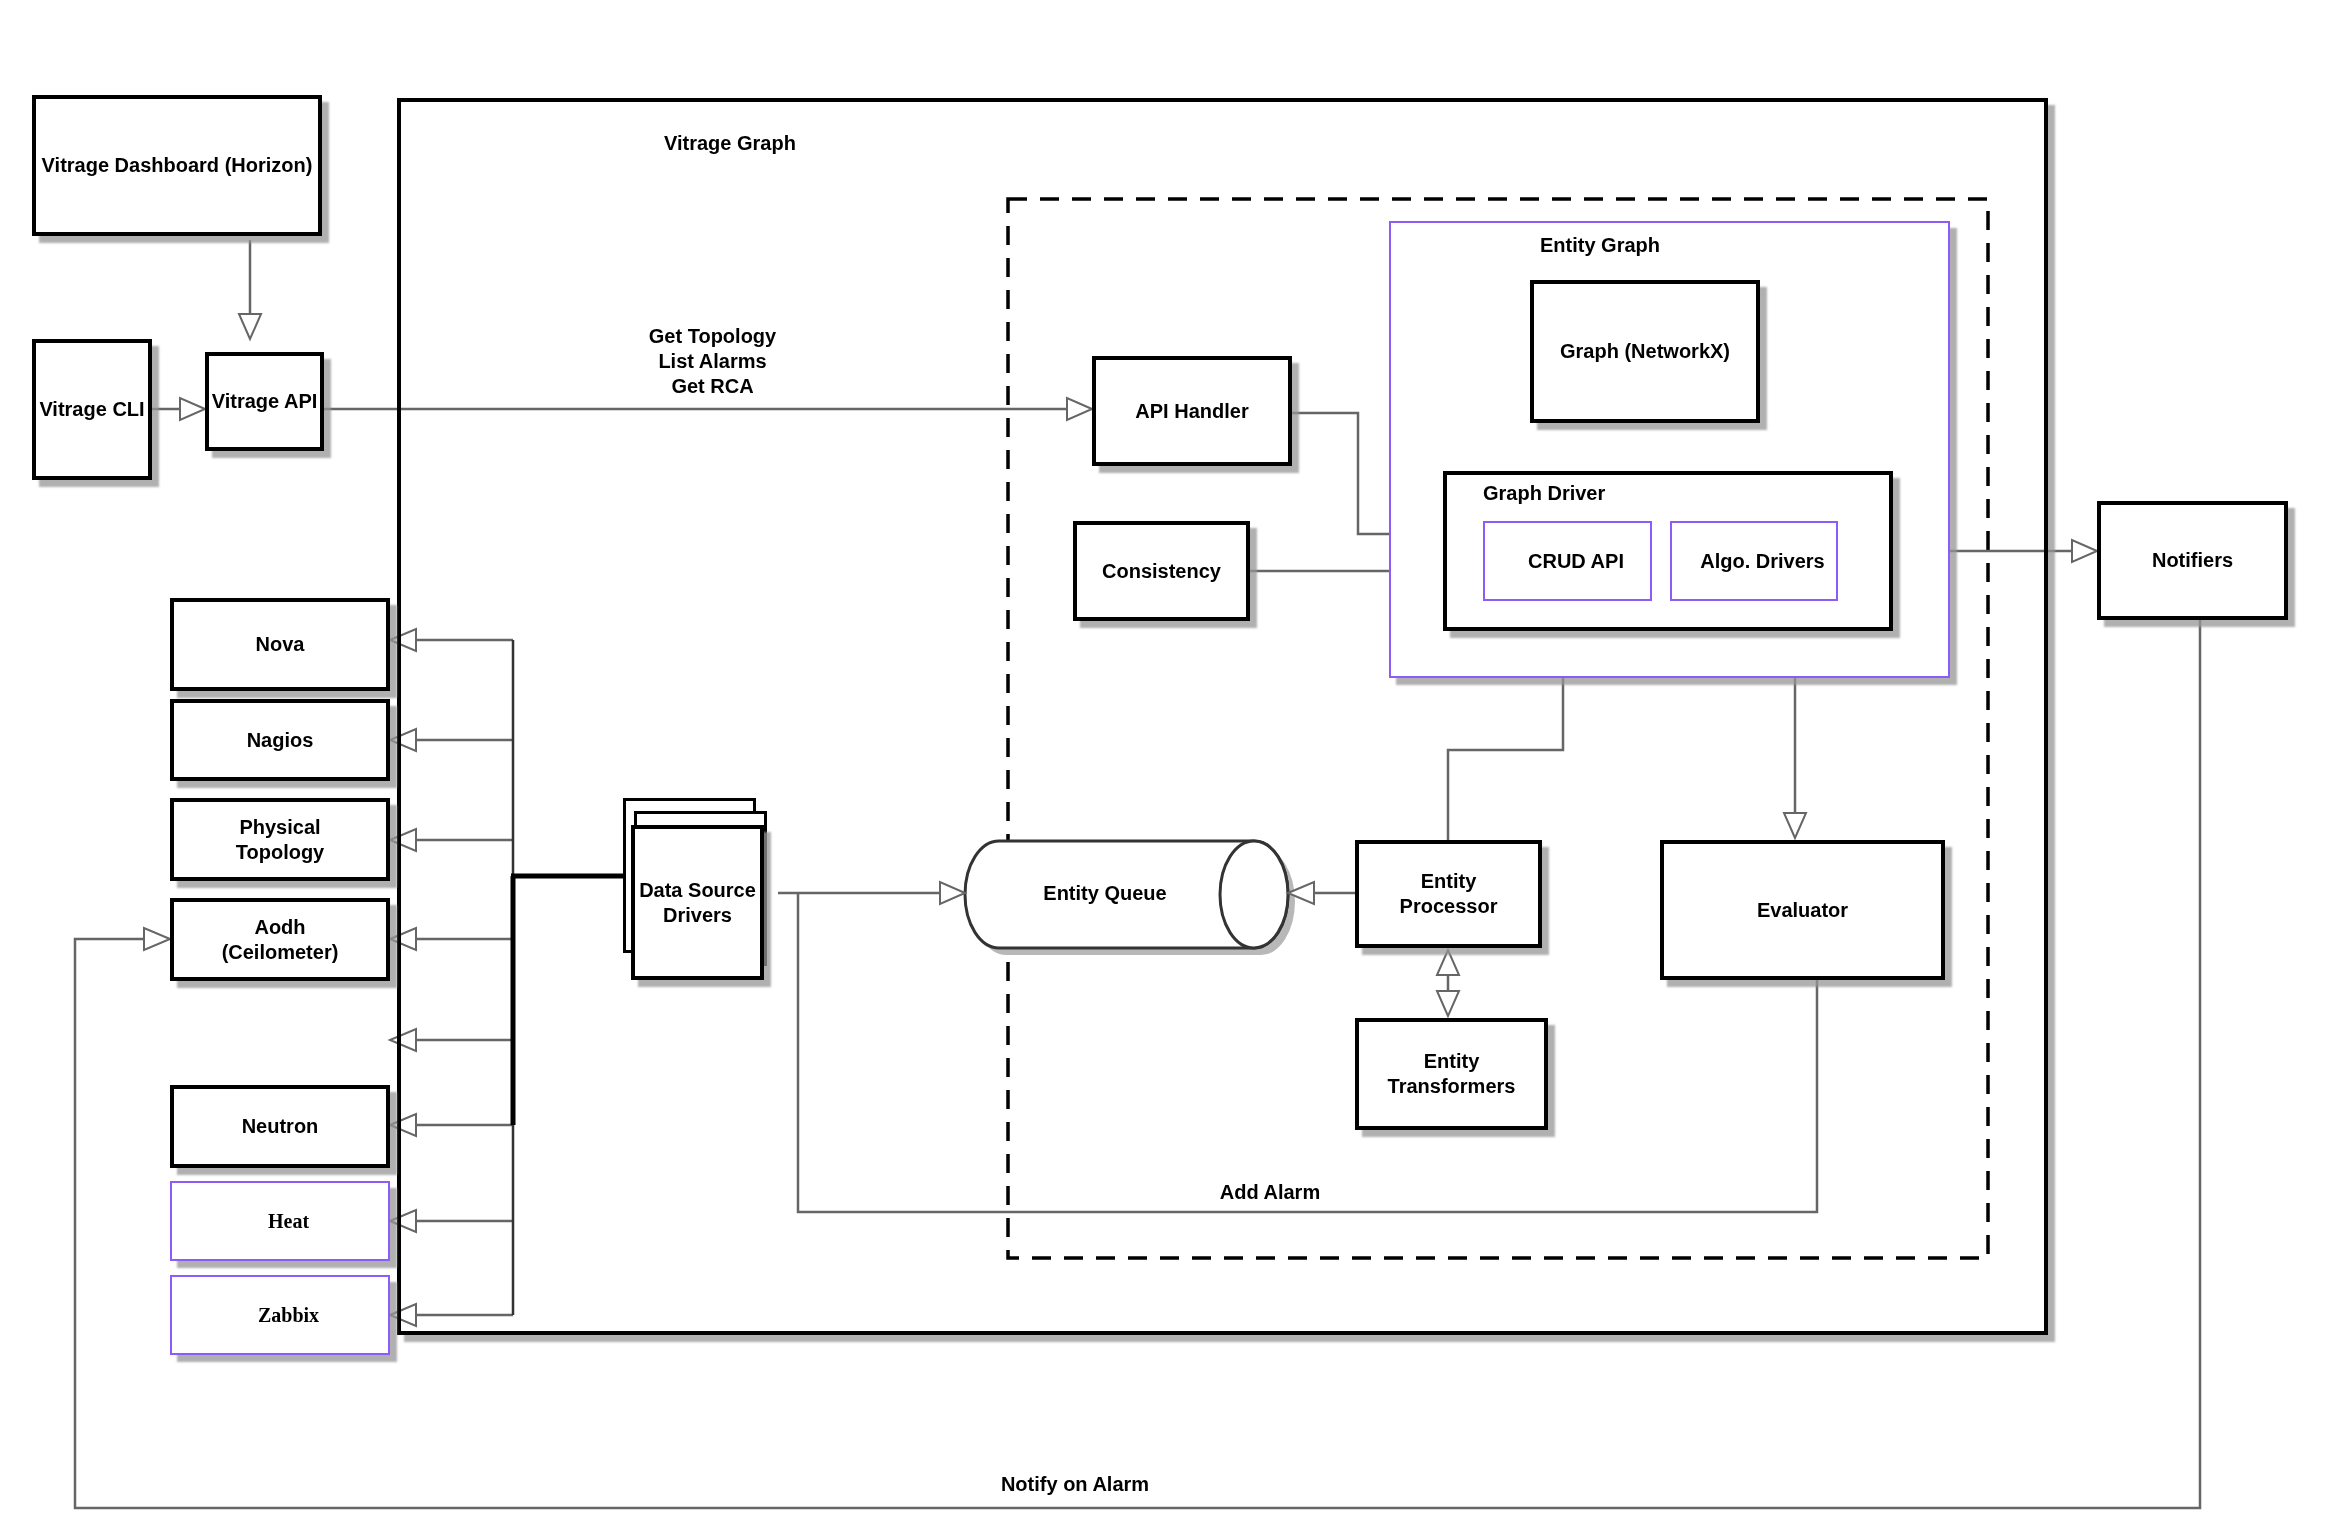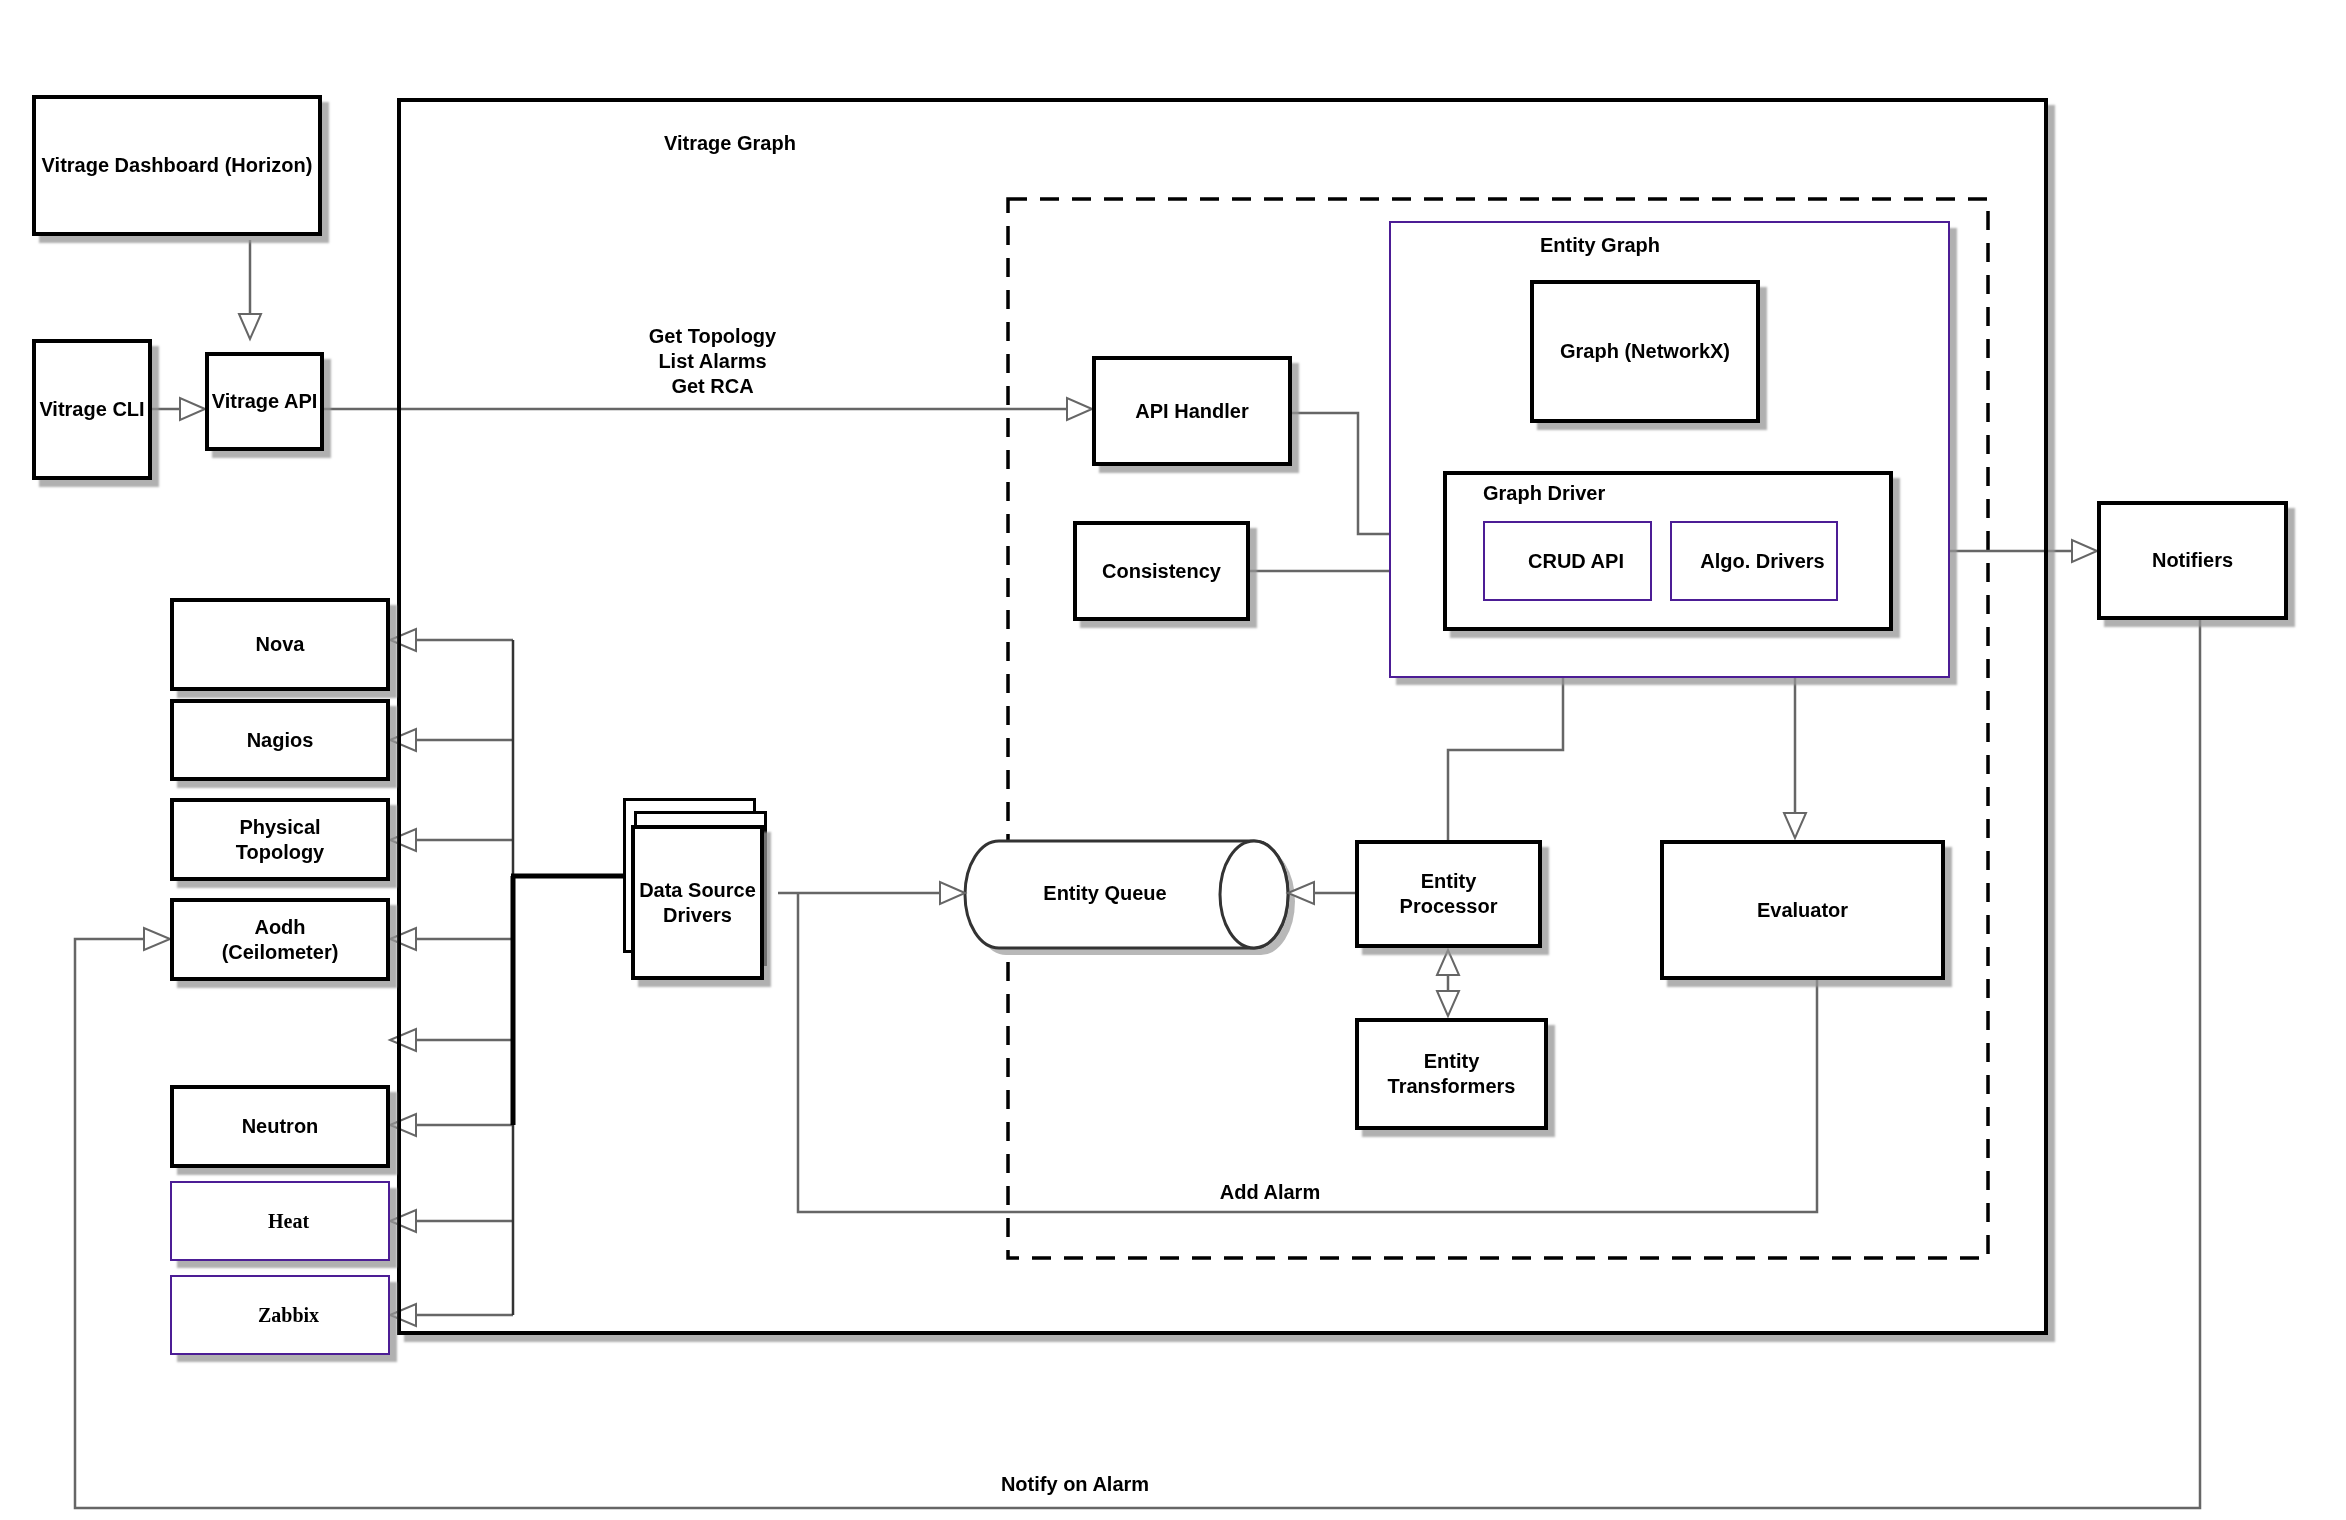--- a/index.html
+++ b/index.html
@@ -4,21 +4,21 @@
 <style>
   html,body{margin:0;padding:0;background:#fff;}
   .canvas{position:relative;width:2346px;height:1520px;background:#ffffff;overflow:hidden;
           font-family:"Liberation Sans",sans-serif;margin-top:48px;}
   .wires{position:absolute;left:0;top:0;z-index:1;}
   .region{position:absolute;z-index:2;background:transparent;box-sizing:border-box;}
   .node{position:absolute;z-index:3;background:#ffffff;box-sizing:border-box;
         display:flex;align-items:center;justify-content:center;text-align:center;
         font-weight:bold;font-size:20px;color:#000;line-height:1.25;}
   .thick{border:4px solid #000;}
-  .thin{border:2px solid #4c1d95;padding-left:17px;}
+  .thin{border:2px solid #8b5cf6;padding-left:17px;}
   .shadow{box-shadow:7px 7px 2px rgba(150,150,150,0.75);}
   .serif{font-family:"Liberation Serif",serif;}
   .flabel{position:absolute;z-index:4;font-weight:bold;font-size:20px;color:#000;
           text-align:center;line-height:1.25;}
   .rtitle{position:absolute;z-index:4;font-weight:bold;font-size:20px;color:#000;}
   .page{position:absolute;z-index:3;background:#fff;border:3px solid #000;box-sizing:border-box;}
   .w110{max-width:118px;} .w130{max-width:136px;} .w105{max-width:110px;} .w150{max-width:150px;}
 </style>
 </head>
 <body>

